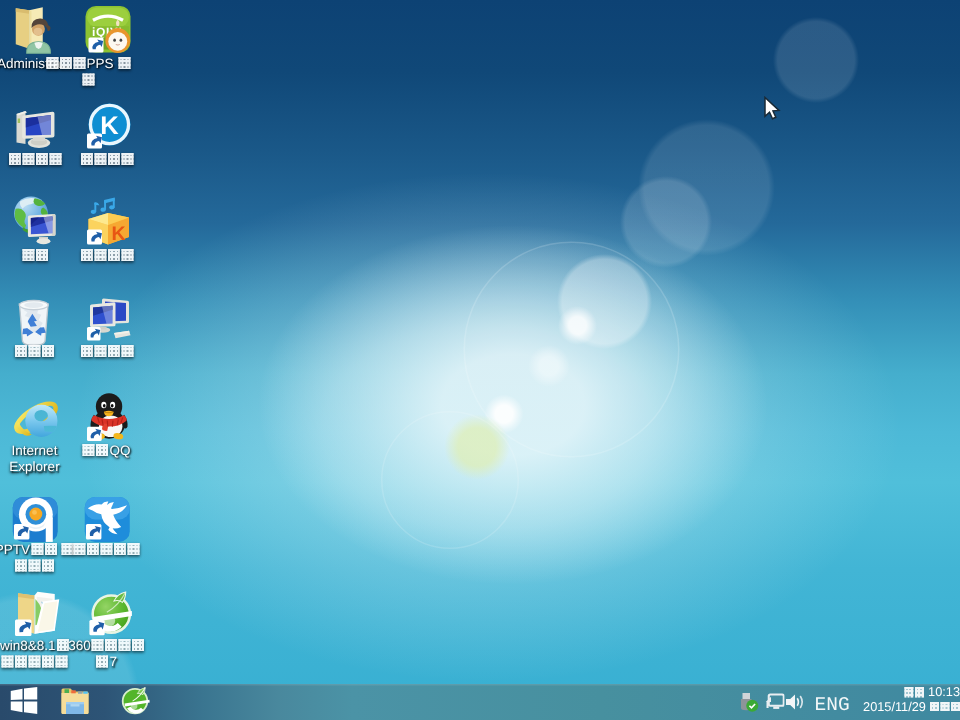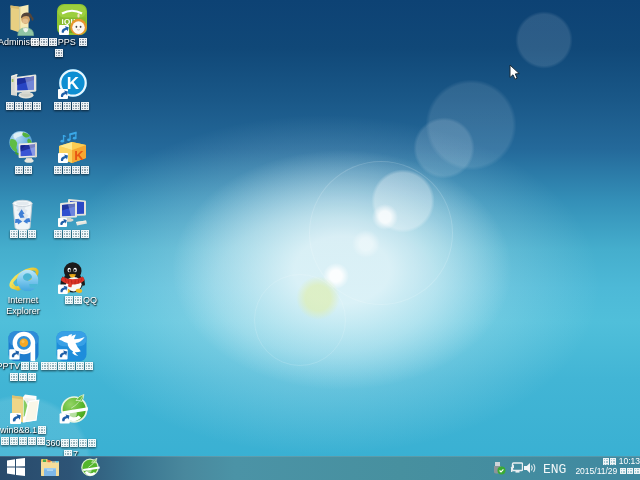--- a/index.html
+++ b/index.html
@@ -259,25 +259,25 @@
 
 <div class="lb" style="left:-19px;top:37px">Administra...</div>
 <div class="lb" style="left:17px;top:37px"><span style="white-space:nowrap"><span class="c"></span><span class="c"></span><span class="c"></span>PPS <span class="c"></span></span><br><span class="c"></span></div>
 <div class="lb" style="left:-19px;top:101px"><span class="c"></span><span class="c"></span><span class="c"></span><span class="c"></span></div>
 <div class="lb" style="left:29px;top:101px"><span class="c"></span><span class="c"></span><span class="c"></span><span class="c"></span></div>
 <div class="lb" style="left:-19px;top:165px"><span class="c"></span><span class="c"></span></div>
 <div class="lb" style="left:29px;top:165px"><span class="c"></span><span class="c"></span><span class="c"></span><span class="c"></span></div>
 <div class="lb" style="left:-19px;top:229px"><span class="c"></span><span class="c"></span><span class="c"></span></div>
 <div class="lb" style="left:29px;top:229px"><span class="c"></span><span class="c"></span><span class="c"></span><span class="c"></span></div>
 <div class="lb" style="left:-19px;top:295px">Internet<br>Explorer</div>
-<div class="lb" style="left:39px;top:295px"><span class="c"></span><span class="c"></span>QQ</div>
+<div class="lb" style="left:29px;top:295px"><span class="c"></span><span class="c"></span>QQ</div>
 <div class="lb" style="left:-19px;top:361px">PPTV<span class="c"></span><span class="c"></span> <span class="c"></span><br><span class="c"></span><span class="c"></span><span class="c"></span></div>
 <div class="lb" style="left:29px;top:361px"><span class="c"></span><span class="c"></span><span class="c"></span><span class="c"></span><span class="c"></span></div>
 <div class="lb" style="left:-19px;top:425px">win8&amp;8.1<span class="c"></span><br><span class="c"></span><span class="c"></span><span class="c"></span><span class="c"></span><span class="c"></span></div>
-<div class="lb" style="left:29px;top:438px">360<span class="c"></span><span class="c"></span><span class="c"></span><span class="c"></span><br><span class="c"></span>7</div>
+<div class="lb" style="left:29px;top:425px">360<span class="c"></span><span class="c"></span><span class="c"></span><span class="c"></span><br><span class="c"></span>7</div>
 
 <div id="tb"></div>
 <svg class="ic" style="left:7px;top:458px" width="18" height="18" viewBox="0 0 18 18">
  <path d="M0 2.6 L8 1.2 L8 8.4 L0 8.6 Z" fill="#fff"></path>
  <path d="M9 1 L18 0 L18 8.3 L9 8.4 Z" fill="#fff"></path>
  <path d="M0 9.6 L8 9.6 L8 16.8 L0 15.4 Z" fill="#fff"></path>
  <path d="M9 9.6 L18 9.7 L18 18 L9 16.9 Z" fill="#fff"></path>
 </svg>
 <svg class="ic" style="left:40px;top:458px" width="20" height="19" viewBox="0 0 20 19">
  <path d="M1 2 Q1 1 2 1 L7 1 L9 3 L18 3 Q19 3 19 4 L19 17 Q19 18 18 18 L2 18 Q1 18 1 17 Z" fill="#e8c76a"></path>

